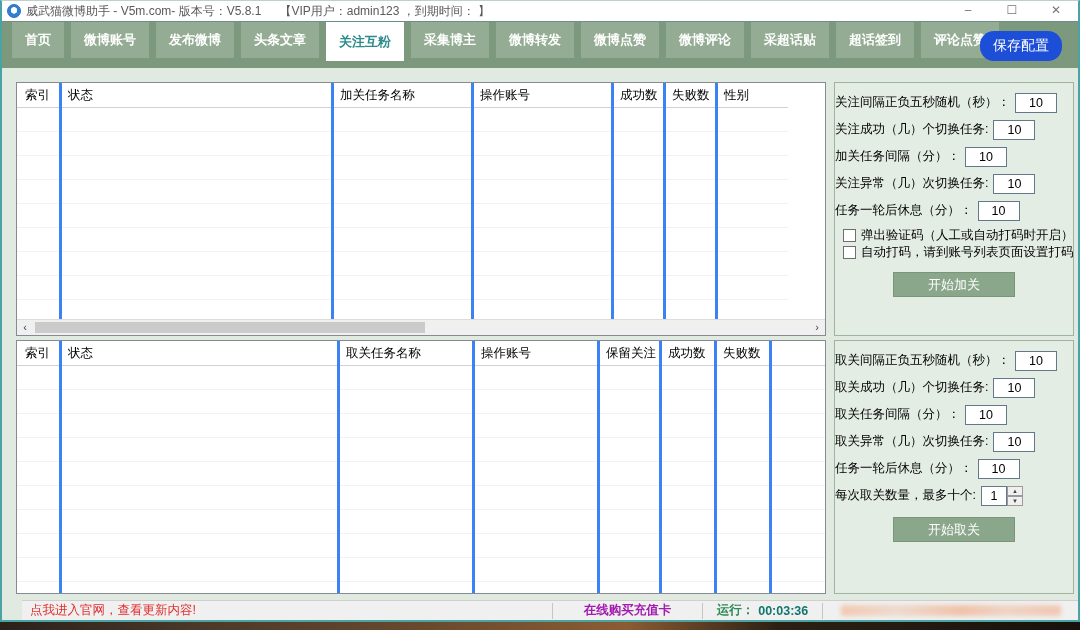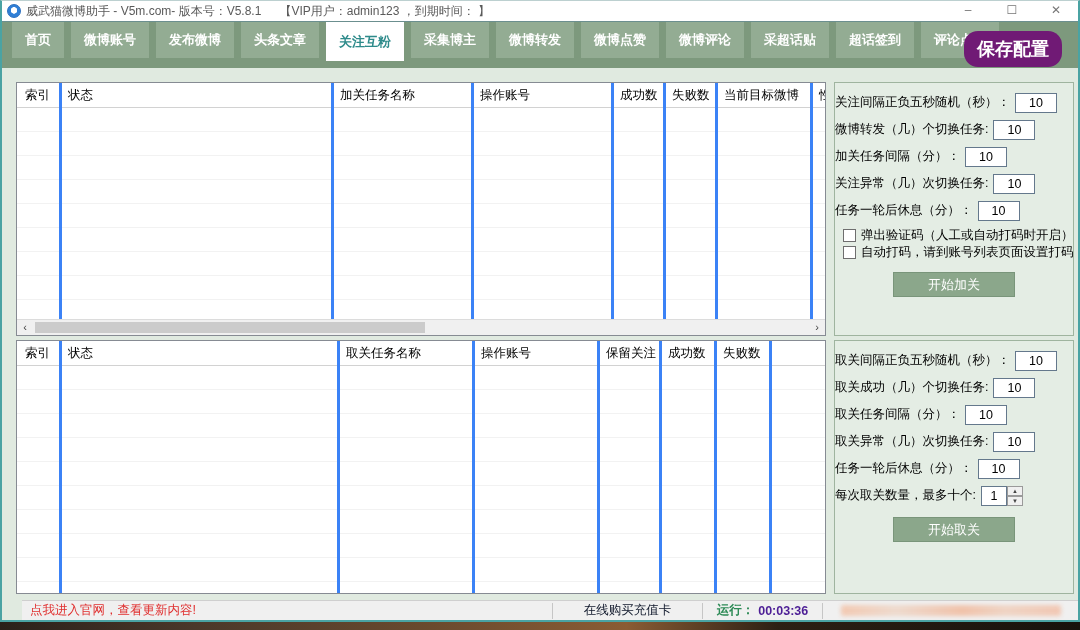--- a/index.html
+++ b/index.html
@@ -21,23 +21,23 @@
   .win-btn { width:44px; text-align:center; line-height:19px; font-size:12px;
     color:#777; cursor:default; }
 
   
   .tabbar { height:47px; background:#7d997d; border-top:1px solid #6b8f8f;
     display:flex; align-items:flex-start; padding-left:10px; position:relative; }
   .tab { height:36px; line-height:36px; padding:0 13px; margin-right:7px;
     background:#93ac93; color:#ffffff; font-size:13px; font-weight:bold;
     white-space:nowrap; cursor:default; }
   .tab.active { background:#ffffff; color:#2e8b8b; height:39px; line-height:39px; }
-  .save-btn { position:absolute; right:16px; top:9px; background:#701a75;
+  .save-btn { position:absolute; right:16px; top:9px; background:#1d4ed8;
     color:#fff; border:none; border-radius:14px; padding:6px 13px;
-    font-size:18px; font-weight:bold; font-family:inherit; }
+    font-size:14px; font-weight:normal; font-family:inherit; }
 
   
   .main { display:flex; padding:14px 8px 0 14px; }
   .left-col { width:810px; margin-right:8px; }
   .right-col { width:240px; }
 
   .table-wrap { height:254px; background:#fff; border:1px solid #868b93;
     position:relative; overflow:hidden; margin-bottom:4px; }
   .tbl { display:flex; height:237px; overflow:hidden; }
   .tbl.full { height:252px; }
@@ -80,24 +80,24 @@
     background:#8ba78b; border:1px solid #79957a; color:#fff; font-size:13px;
     font-weight:normal; font-family:inherit; }
 
   
   .statusbar { position:absolute; left:0; right:0; bottom:0; height:20px;
     background:#f0f0f0; border-top:1px solid #cfcfcf; display:flex;
     align-items:center; font-size:12.5px;margin-left:20px; }
   .seg-left { flex:1; color:#e02f2f; padding-left:8px; white-space:nowrap; }
   .seg { border-left:1px solid #c6c6c6; height:16px; display:flex;
     align-items:center; justify-content:center; white-space:nowrap; }
-  .seg-buy { width:150px; color:#0f172a; font-weight:normal; }
+  .seg-buy { width:150px; color:#a21caf; font-weight:bold; }
   .seg-run { width:120px; }
   .run-label { color:#2e8b57; font-weight:bold; margin-right:4px; }
-  .run-time { color:#4c1d95; font-weight:bold; }
+  .run-time { color:#0f766e; font-weight:bold; }
   .seg-redacted { width:256px; }
   .redact { width:220px; height:11px; border-radius:2px;
     background:linear-gradient(to right,#f2c9b2 0%,#eedacd 25%,#f0c2aa 55%,#efd4c4 75%,#f1c7b3 100%);
     filter:blur(2px); }
 
   .desktop-strip { height:8px; width:1080px;
     background:linear-gradient(to right,#2a211a 0%,#4a382a 18%,#6a4a2e 40%,#8a5c34 58%,#2c2014 72%,#17120c 100%); }
 </style>
 </head>
 <body>
@@ -153,24 +153,20 @@
             <div class="col-b"></div>
           </div>
           <div class="col" style="width:52px">
             <div class="col-h">成功数</div>
             <div class="col-b"></div>
           </div>
           <div class="col" style="width:52px">
             <div class="col-h">失败数</div>
             <div class="col-b"></div>
           </div>
-          <div class="col" style="width:95px">
-            <div class="col-h">当前目标微博</div>
-            <div class="col-b"></div>
-          </div>
           <div class="col nob" style="width:70px">
             <div class="col-h">性别</div>
             <div class="col-b"></div>
           </div>
         </div>
         <div class="hscroll">
           <div class="sb-arrow">‹</div>
           <div class="sb-track">
             <div class="sb-thumb"></div>
           </div>
@@ -217,21 +213,21 @@
     </div>
 
     <div class="right-col">
 
       <div class="panel">
         <div class="frow">
           <span>关注间隔正负五秒随机（秒）：</span>
           <input type="text" value="10" style="">
         </div>
         <div class="frow">
-          <span>微博转发（几）个切换任务:</span>
+          <span>关注成功（几）个切换任务:</span>
           <input type="text" value="10" style="">
         </div>
         <div class="frow">
           <span>加关任务间隔（分）：</span>
           <input type="text" value="10" style="">
         </div>
         <div class="frow">
           <span>关注异常（几）次切换任务:</span>
           <input type="text" value="10" style="">
         </div>

